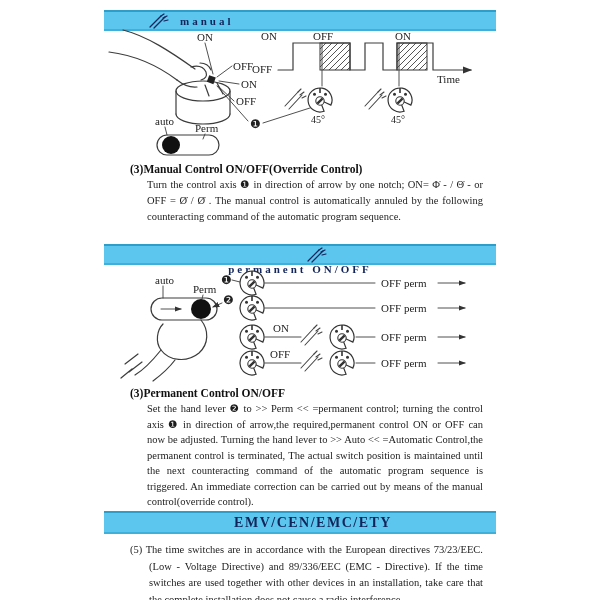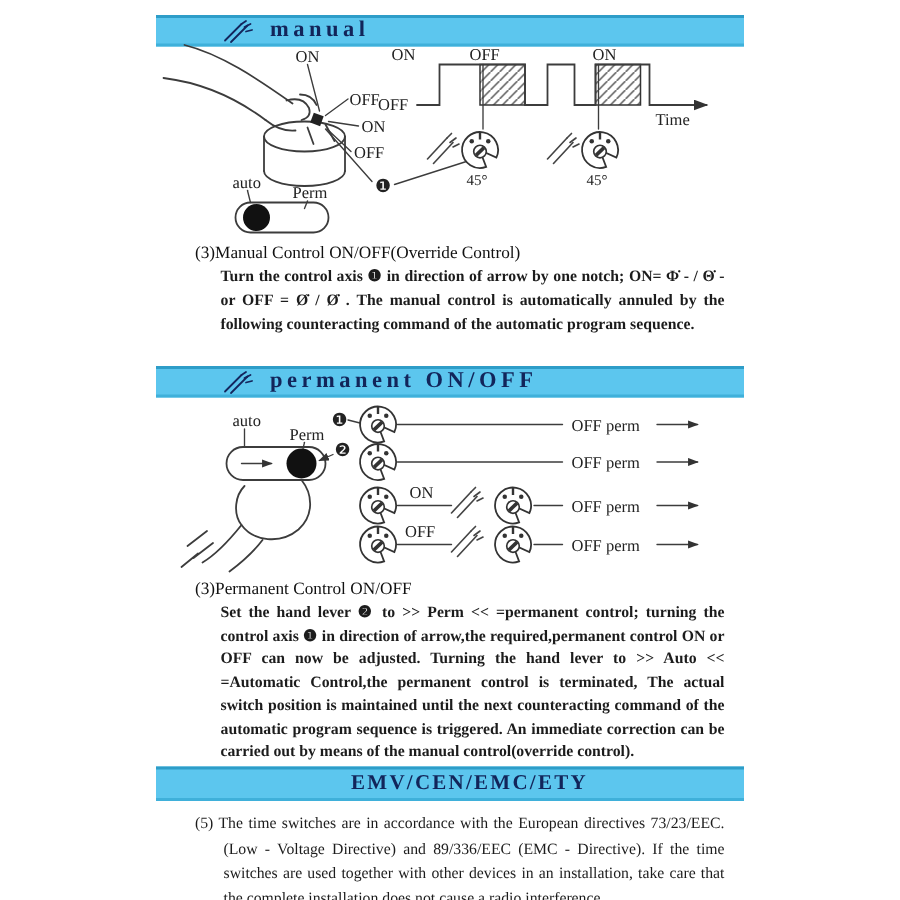--- a/index.html
+++ b/index.html
@@ -2,28 +2,28 @@
 <html><head>
 <meta charset="utf-8">
 <style>
   html,body{margin:0;padding:0;}
   body{width:600px;height:600px;background:#ffffff;font-family:"Liberation Serif",serif;}
   .page{position:relative;width:600px;height:600px;background:#fff;overflow:hidden;}
 
   .banner{position:absolute;left:104px;width:392px;height:21px;
     background:#5cc6ee;border-top:2px solid #2e9dc8;border-bottom:2px solid #3fb0da;
     color:#12255a;display:flex;align-items:center;box-sizing:border-box;}
-  .banner .b-label{font-weight:bold;font-size:15px;letter-spacing:3px;color:#12255a;}
+  .banner .b-label{font-weight:bold;font-size:11px;letter-spacing:3px;color:#12255a;}
   .banner .b-icon{margin:0 10px 0 44px;display:flex;align-items:center;}
   .banner.emv .b-label{letter-spacing:1.5px;font-size:14px;margin-left:26px;}
 
   .textblock{position:absolute;left:130px;width:353px;color:#1c1c1c;}
-  .textblock h3{margin:0 0 2px 0;font-size:11.5px;font-weight:normal;color:#111;}
+  .textblock h3{margin:0 0 2px 0;font-size:11.5px;font-weight:bold;color:#111;}
   .textblock p{margin:0;font-size:10.5px;line-height:16px;text-align:justify;}
-  .textblock p.indent{margin-left:17px;font-weight:bold;}
+  .textblock p.indent{margin-left:17px;}
   .textblock p.hang{padding-left:19px;text-indent:-19px;}
 
   svg{position:absolute;overflow:visible;}
   svg text{font-family:"Liberation Serif",serif;fill:#222;}
   .sk{stroke:#3c3c3c;stroke-width:1.2;fill:none;stroke-linecap:round;}
   .thin{stroke:#3c3c3c;stroke-width:0.9;fill:none;stroke-linecap:round;}
 </style>
 </head>
 <body>
 
@@ -126,21 +126,21 @@
     <use href="#mhand" x="260" y="58"></use>
     <use href="#dial" transform="translate(295,70)"></use>
     <text x="286" y="93" font-size="10">45°</text>
   </svg>
 
   <div class="textblock" style="top:163px;">
     <h3>(3)Manual Control ON/OFF(Override Control)</h3>
     <p class="indent">Turn the control axis ❶ in direction of arrow by one notch; ON= Φ̇ - / Θ̇ - or OFF = Ø̇ / Ø̇ . The manual control is automatically annuled by the following counteracting command of the automatic program sequence.</p>
   </div>
 
-  <div class="banner" style="top:244px;">
+  <div class="banner" style="top:244px;flex-direction:column;">
     <span class="b-icon">
       <svg width="22" height="17" viewBox="0 0 22 17" style="position:static;">
         <g stroke="#13255c" stroke-width="1.2" fill="none" stroke-linecap="round">
           <path d="M2,15 L13,4"></path>
             <path d="M6,16 L17,5"></path>
           <path d="M13,4 l3,-2 M15,6 l4,-2 M16,9 l4,-1"></path>
         </g>
       </svg>
     </span>
     <span class="b-label">permanent ON/OFF</span>

